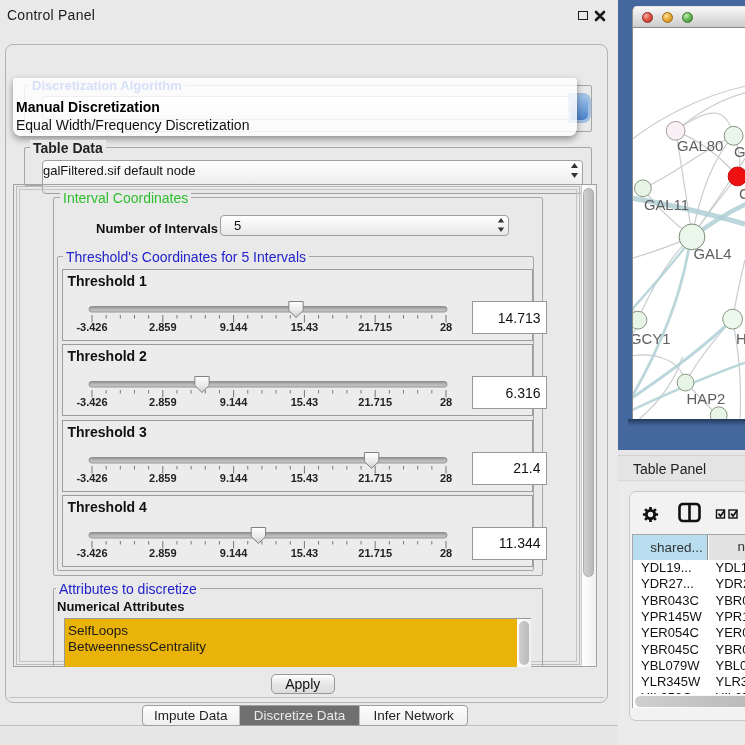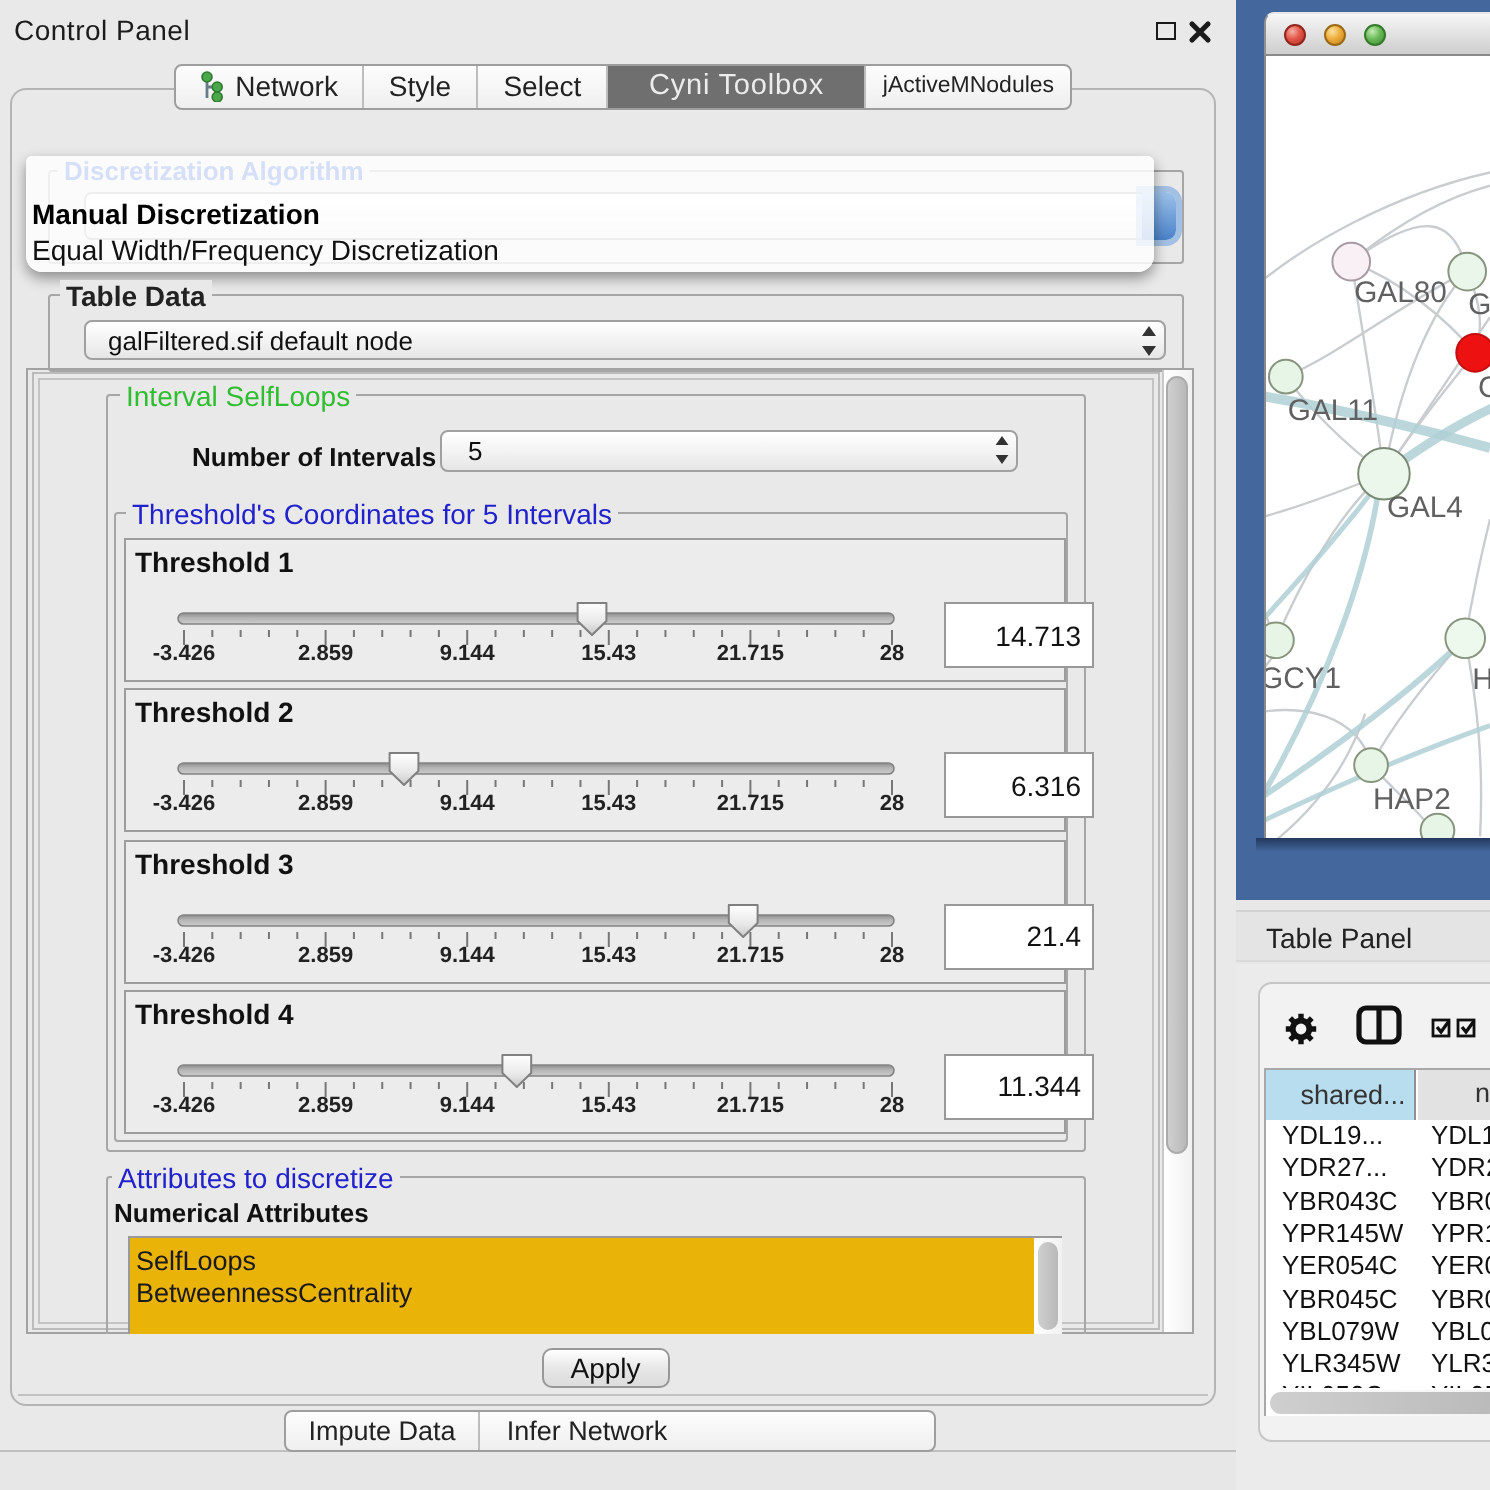--- a/index.html
+++ b/index.html
@@ -73,58 +73,46 @@
 
   <div id="lwin" class="abs"></div>
   <div id="titletext" class="abs">Control Panel</div>
   <div id="icoFloat" class="abs"></div>
   <svg class="abs" style="left:594px;top:10px" width="12" height="12" viewBox="0 0 12 12">
     <path d="M2 2 L10 10 M10 2 L2 10" stroke="#1a1a1a" stroke-width="2.6" stroke-linecap="round"></path>
   </svg>
 
   <div id="tabtopline" class="abs"></div>
 
-  <div id="toptabs" class="abs tabgrp">
-    <div class="tab" style="width:93px"><svg width="13" height="16" viewBox="0 0 13 16" style="margin-right:5px">
-      <path d="M3.5 4 V14 M3.5 8.5 H8" stroke="#6a7a88" stroke-width="1.4" fill="none"></path>
-      <circle cx="3.5" cy="3.5" r="2.5" fill="#4aa84a" stroke="#2e7a2e" stroke-width="0.8"></circle>
-      <circle cx="8.6" cy="8.5" r="2.5" fill="#4aa84a" stroke="#2e7a2e" stroke-width="0.8"></circle>
-      <circle cx="8.6" cy="13.5" r="2.5" fill="#4aa84a" stroke="#2e7a2e" stroke-width="0.8"></circle>
-    </svg>Network</div>
-    <div class="tab" style="width:58px">Style</div>
-    <div class="tab" style="width:65px">Select</div>
-    <div class="tab tabsel" style="width:130px;font-size:14.5px;letter-spacing:0.4px">Cyni Toolbox</div>
-    <div class="tab" style="width:103px;font-size:11.5px">jActiveMNodules</div>
-  </div>
 
   <div class="abs grp" style="left:24px;top:85px;width:568px;height:47px"></div>
   <div class="grplab" style="left:29px;top:78px;font-weight:bold;color:#1d4ed8">Discretization Algorithm</div>
   <div class="abs combo" style="left:42px;top:96px;width:541px;height:24px"></div>
   <div class="abs" style="left:571px;top:96px;width:17px;height:24px;border-radius:0 5px 5px 0;background:linear-gradient(#9cc2ea,#4a82c8);box-shadow:0 0 0 3px rgba(125,170,225,0.65);"></div>
 
   <div class="abs" style="left:13px;top:78px;width:564px;height:58px;background:rgba(255,255,255,0.82);border-radius:3px 3px 8px 8px;box-shadow:0 3px 7px rgba(0,0,0,0.4);"></div>
   <div class="abs" style="left:16px;top:99px;font-size:14px;font-weight:bold;color:#000">Manual Discretization</div>
   <div class="abs" style="left:16px;top:117px;font-size:14px;color:#111">Equal Width/Frequency Discretization</div>
 
   <div class="abs grp" style="left:24px;top:147px;width:568px;height:39px"></div>
   <div class="grplab" style="left:30px;top:140px;font-size:14px;font-weight:bold;color:#222">Table Data</div>
-  <div class="abs combo" style="left:42px;top:160px;width:541px;height:20px;line-height:20px;padding-left:11px">galFiltered.sif default node</div>
+  <div class="abs combo" style="left:42px;top:160px;width:541px;height:34px;line-height:20px;">galFiltered.sif default node</div>
   <svg class="abs" style="left:570px;top:163px" width="9" height="15" viewBox="0 0 9 15">
     <path d="M4.5 0 L8 5 H1 Z" fill="#333"></path>
       <path d="M4.5 15 L1 10 H8 Z" fill="#333"></path>
   </svg>
 
   <div class="abs" style="left:13px;top:184px;width:584px;height:482.5px;border:1px solid #a2a2a2;"></div>
   <div class="abs" style="left:15.5px;top:186px;width:564px;height:478.5px;border:1px solid #bbbbbb;"></div>
   <div class="abs" style="left:19px;top:188.5px;width:557.5px;height:473.5px;border:1px solid #c4c4c4;"></div>
   <div class="abs sbtrack" style="left:581px;top:185px;width:15px;height:480.5px;border-left:1px solid #c8c8c8;"></div>
   <div class="abs sbthumb" style="left:583px;top:188px;width:11px;height:389px;border:1px solid #ababab;"></div>
 
   <div class="abs grp" style="left:53px;top:196.5px;width:490px;height:379px"></div>
-  <div class="grplab" style="left:60px;top:189.5px;font-size:14px;color:#2fbe2f">Interval SelfLoops</div>
+  <div class="grplab" style="left:60px;top:189.5px;font-size:14px;color:#2fbe2f">Interval Coordinates</div>
   <div class="abs" style="left:96px;top:221px;font-size:13px;font-weight:bold;color:#111">Number of Intervals</div>
   <div class="abs combo" style="left:220px;top:215px;width:289px;height:21px;line-height:20px;padding-left:13px">5</div>
   <svg class="abs" style="left:496.5px;top:218px" width="8" height="14" viewBox="0 0 8 14">
     <path d="M4 0 L7.2 4.5 H0.8 Z" fill="#333"></path>
       <path d="M4 14 L0.8 9.5 H7.2 Z" fill="#333"></path>
   </svg>
 
   <div class="abs grp" style="left:57px;top:255.5px;width:477px;height:315px"></div>
   <div class="grplab" style="left:63px;top:248.5px;font-size:14px;color:#2222cc">Threshold's Coordinates for 5 Intervals</div>
 
@@ -325,20 +313,21 @@
   </div>
   <div class="abs sbtrack" style="left:517px;top:619px;width:14px;height:47.5px;"></div>
   <div class="abs sbthumb" style="left:519px;top:621px;width:9.5px;height:44px;"></div>
 
   <div class="abs" style="left:9px;top:696.8px;width:595px;height:1px;background:#c2c2c2;"></div>
 
   <div id="applybtn" class="abs">Apply</div>
 
   <div id="bottabs" class="abs tabgrp">
     <div class="tab" style="width:96px">Impute Data</div>
+    <div class="tab tabsel" style="width:121px">Discretize Data</div>
     <div class="tab" style="width:108px">Infer Network</div>
   </div>
 
   <div id="blue" class="abs"></div>
   <div id="nettitle" class="abs"></div>
   <div class="light" style="left:642px;background:radial-gradient(circle at 35% 30%,#f7b0a6,#e4574a 45%,#b02f24);border:1px solid #90261e;"></div>
   <div class="light" style="left:661.5px;background:radial-gradient(circle at 35% 30%,#fbe3a0,#eead3d 45%,#c07f1b);border:1px solid #9a6a15;"></div>
   <div class="light" style="left:681.5px;background:radial-gradient(circle at 35% 30%,#c4ecb4,#6cbb5a 45%,#3c8a31);border:1px solid #357a2b;"></div>
 
   <svg class="abs" style="left:632px;top:27.5px;background:#fff;border-left:1px solid #8a8a8a;" width="113" height="391.5" viewBox="0 0 113 391.5">

